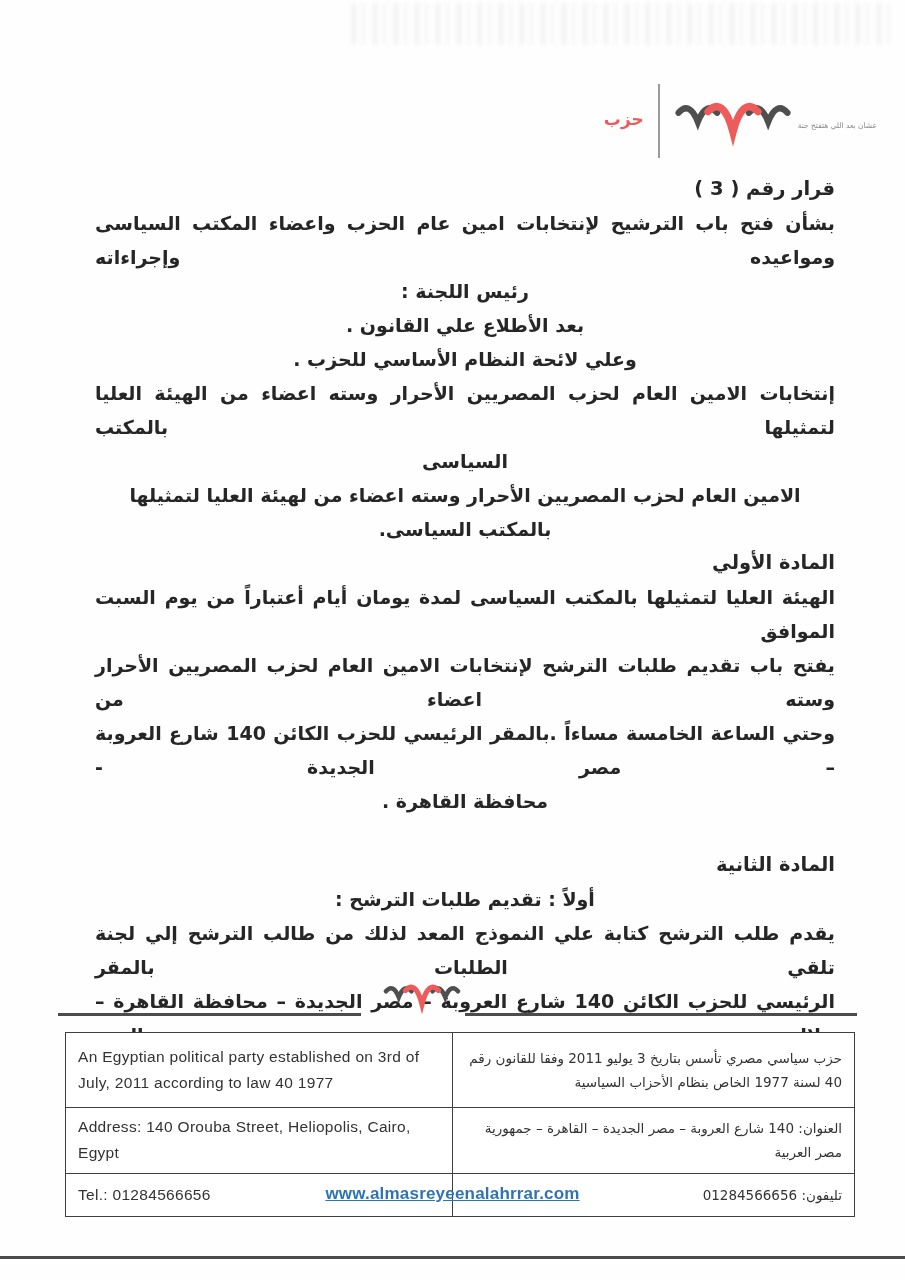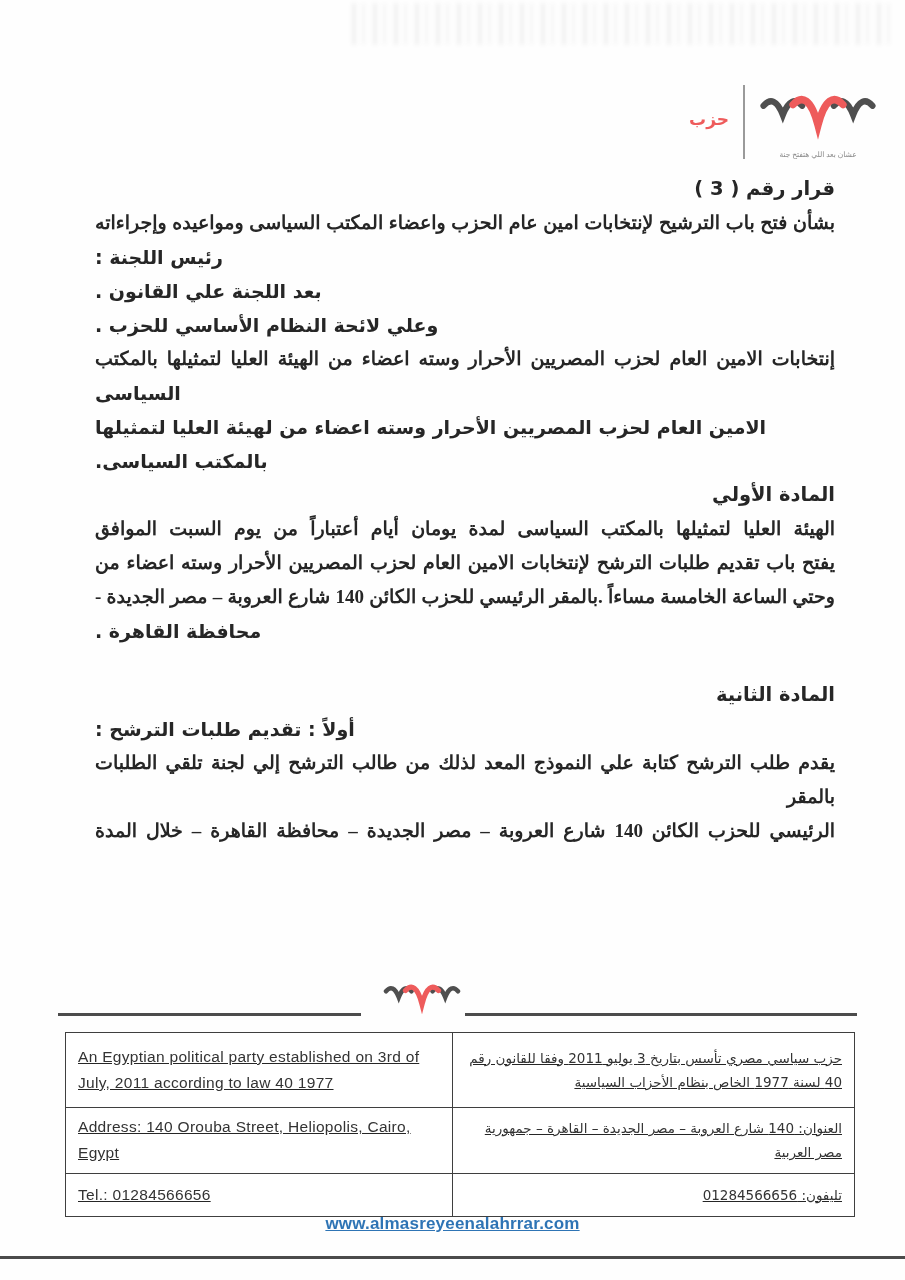--- a/index.html
+++ b/index.html
@@ -19,59 +19,59 @@
   }
   
   .logo{
     position:absolute;top:84px;right:28px;
     display:flex;align-items:center;gap:14px;
   }
   .logo-text{text-align:right;direction:rtl;line-height:1;margin-left:17px;}
   .logo-text .small{font-size:17px;font-weight:bold;color:#ee5b5b;margin-bottom:4px;}
   .logo-text .large{font-size:31px;font-weight:bold;color:#ee5b5b;letter-spacing:-1px;}
   .logo-divider{width:2px;height:74px;background:#9a9a9a;}
-  .logo-mark{display:flex;flex-direction:column;align-items:center;gap:6px;padding-top:8px;font-family:Liberation Serif, serif;}
+  .logo-mark{display:flex;flex-direction:row;align-items:center;gap:6px;padding-top:8px;}
   .logo-tagline{font-size:7.5px;color:#8a8a8a;filter:blur(.4px);letter-spacing:.5px;direction:rtl;white-space:nowrap;}
   
   .doc{
     position:absolute;top:172px;right:70px;left:95px;
     direction:rtl;font-weight:bold;font-size:19px;
   }
-  .ln{line-height:34px;min-height:34px;text-align:left;}
+  .ln{line-height:34px;min-height:34px;text-align:center;}
   .ln.c{text-align:right;}
-  .ln.j{text-align:justify;text-align-last:justify;font-family:Liberation Serif, serif;}
+  .ln.j{text-align:justify;text-align-last:justify;}
   .ln.gap-top{margin-top:30px;}
   .ln.head{font-size:19.5px;}
   
   .sep-wrap{position:absolute;top:980px;left:0;width:905px;height:40px;}
   .sep-line-left{position:absolute;top:33px;left:58px;width:303px;height:2.5px;background:#4c4c4c;}
   .sep-line-right{position:absolute;top:33px;left:465px;width:392px;height:2.5px;background:#4c4c4c;}
   .sep-bird{position:absolute;top:2px;left:383px;}
   
   .ftable{
     position:absolute;top:1032px;left:65px;width:790px;
-    border:1.6px solid #3f3f3f;border-collapse:collapse;background:#fff;text-decoration:underline;
+    border:1.6px solid #3f3f3f;border-collapse:collapse;background:#fff;
   }
   .ftable td{
     border:1.3px solid #3f3f3f;vertical-align:middle;padding:6px 12px;
   }
   .ftable .en{
     width:49%;direction:ltr;text-align:left;
     font-family:"Liberation Sans","DejaVu Sans",sans-serif;
     font-size:15.5px;color:#333;letter-spacing:.3px;line-height:1.7;
   }
   .ftable .ar{
     direction:rtl;text-align:right;font-size:13.5px;color:#333;line-height:1.8;
   }
   .row1 td{height:62px;}
   .row2 td{height:48px;}
   .row3 td{height:30px;}
   
   .site{
-    position:absolute;top:1184px;left:0;width:905px;text-align:center;margin-top:30px;
+    position:absolute;top:1184px;left:0;width:905px;text-align:center;
   }
   .site a{
     color:#2e74b5;font-weight:bold;font-size:17px;text-decoration:underline;
     font-family:"Liberation Sans","DejaVu Sans",sans-serif;letter-spacing:.2px;
   }
   
   .bottom-rule{position:absolute;top:1256px;left:0;width:905px;height:3px;background:#4b4b4b;}
 </style>
 </head>
 <body>
@@ -92,21 +92,21 @@
       </svg>
     </span>
     <span class="logo-tagline">عشان بعد اللي هتفتح جنة</span>
   </div>
 </div>
 
 <div class="doc">
   <div class="ln c head">قرار رقم ( 3 )</div>
   <div class="ln j">بشأن فتح باب الترشيح  لإنتخابات امين عام الحزب واعضاء المكتب السياسى  ومواعيده وإجراءاته</div>
   <div class="ln">رئيس اللجنة :</div>
-  <div class="ln">بعد اللجنة علي القانون .</div>
+  <div class="ln">بعد الأطلاع علي القانون .</div>
   <div class="ln">وعلي لائحة النظام الأساسي للحزب .</div>
   <div class="ln j">إنتخابات الامين العام لحزب المصريين الأحرار وسته اعضاء من الهيئة العليا لتمثيلها بالمكتب</div>
   <div class="ln">السياسى</div>
   <div class="ln">الامين العام لحزب المصريين الأحرار وسته اعضاء من لهيئة العليا لتمثيلها بالمكتب السياسى.</div>
   <div class="ln c head">المادة الأولي</div>
   <div class="ln j">الهيئة العليا لتمثيلها بالمكتب السياسى لمدة يومان أيام أعتباراً من يوم السبت الموافق</div>
   <div class="ln j">يفتح باب تقديم طلبات الترشح لإنتخابات الامين العام لحزب المصريين الأحرار وسته اعضاء من</div>
   <div class="ln j">وحتي الساعة الخامسة مساءاً .بالمقر الرئيسي للحزب الكائن 140 شارع العروبة – مصر الجديدة -</div>
   <div class="ln">محافظة القاهرة .</div>
   <div class="ln c head gap-top">المادة الثانية</div>

